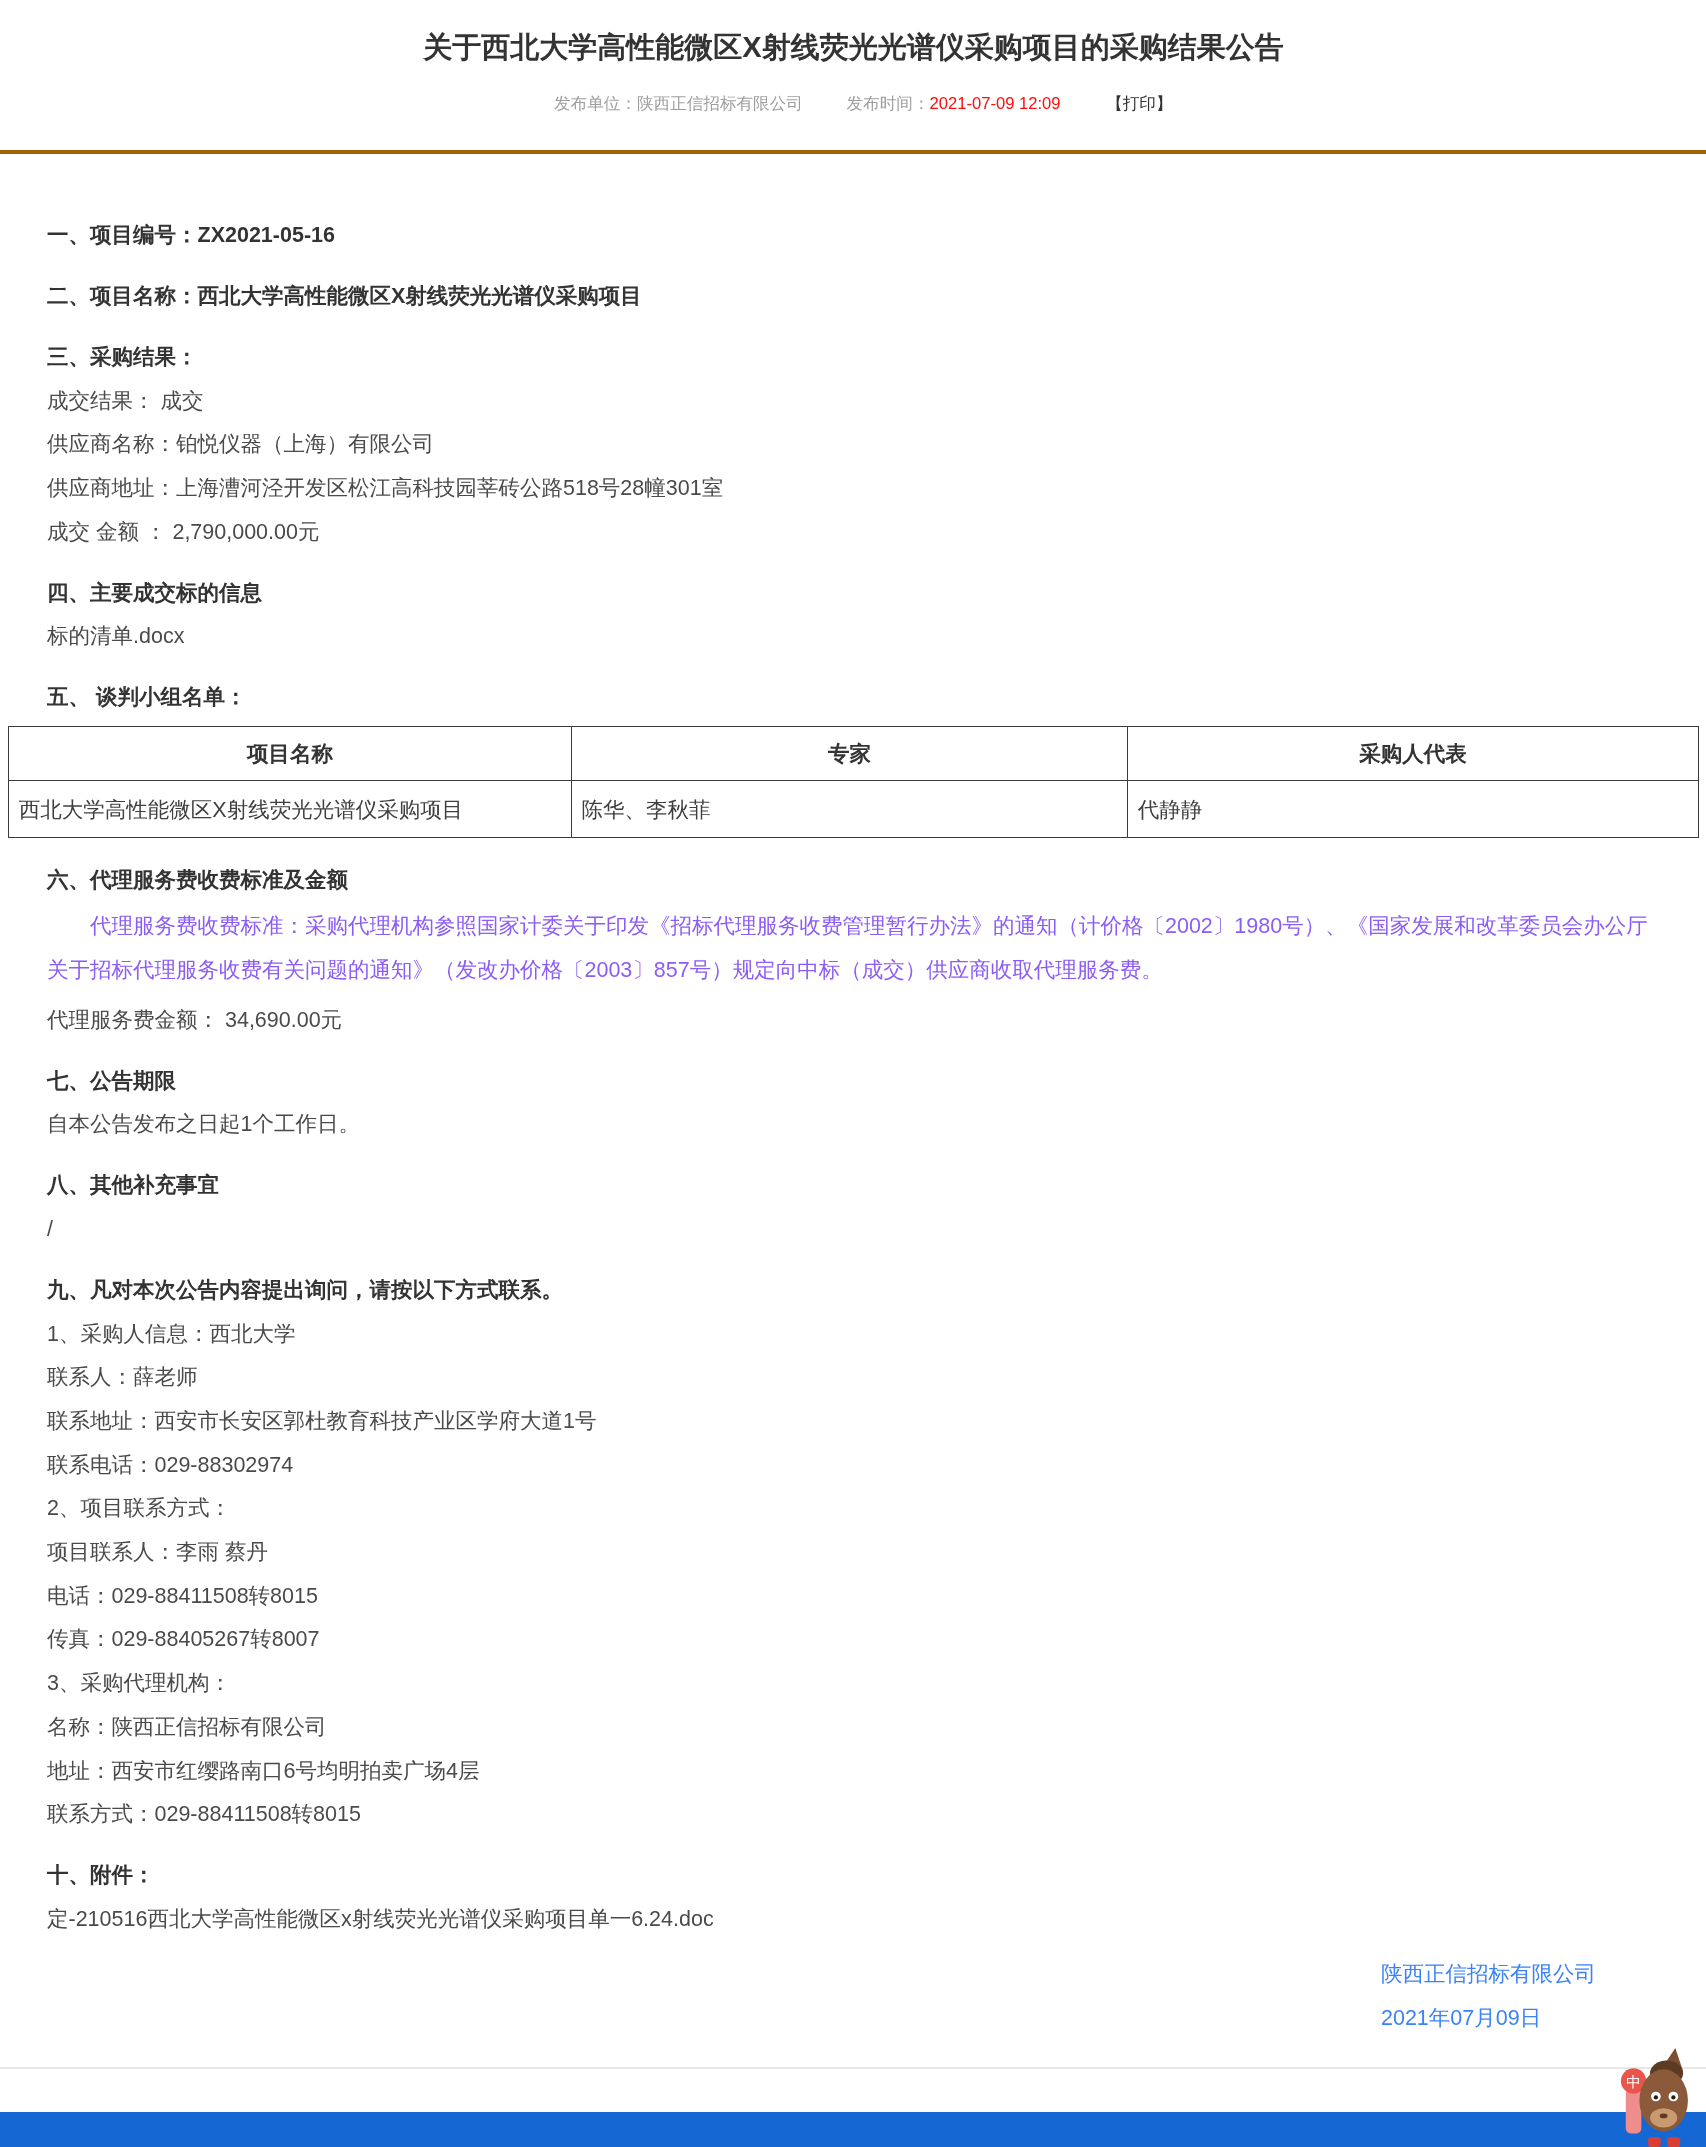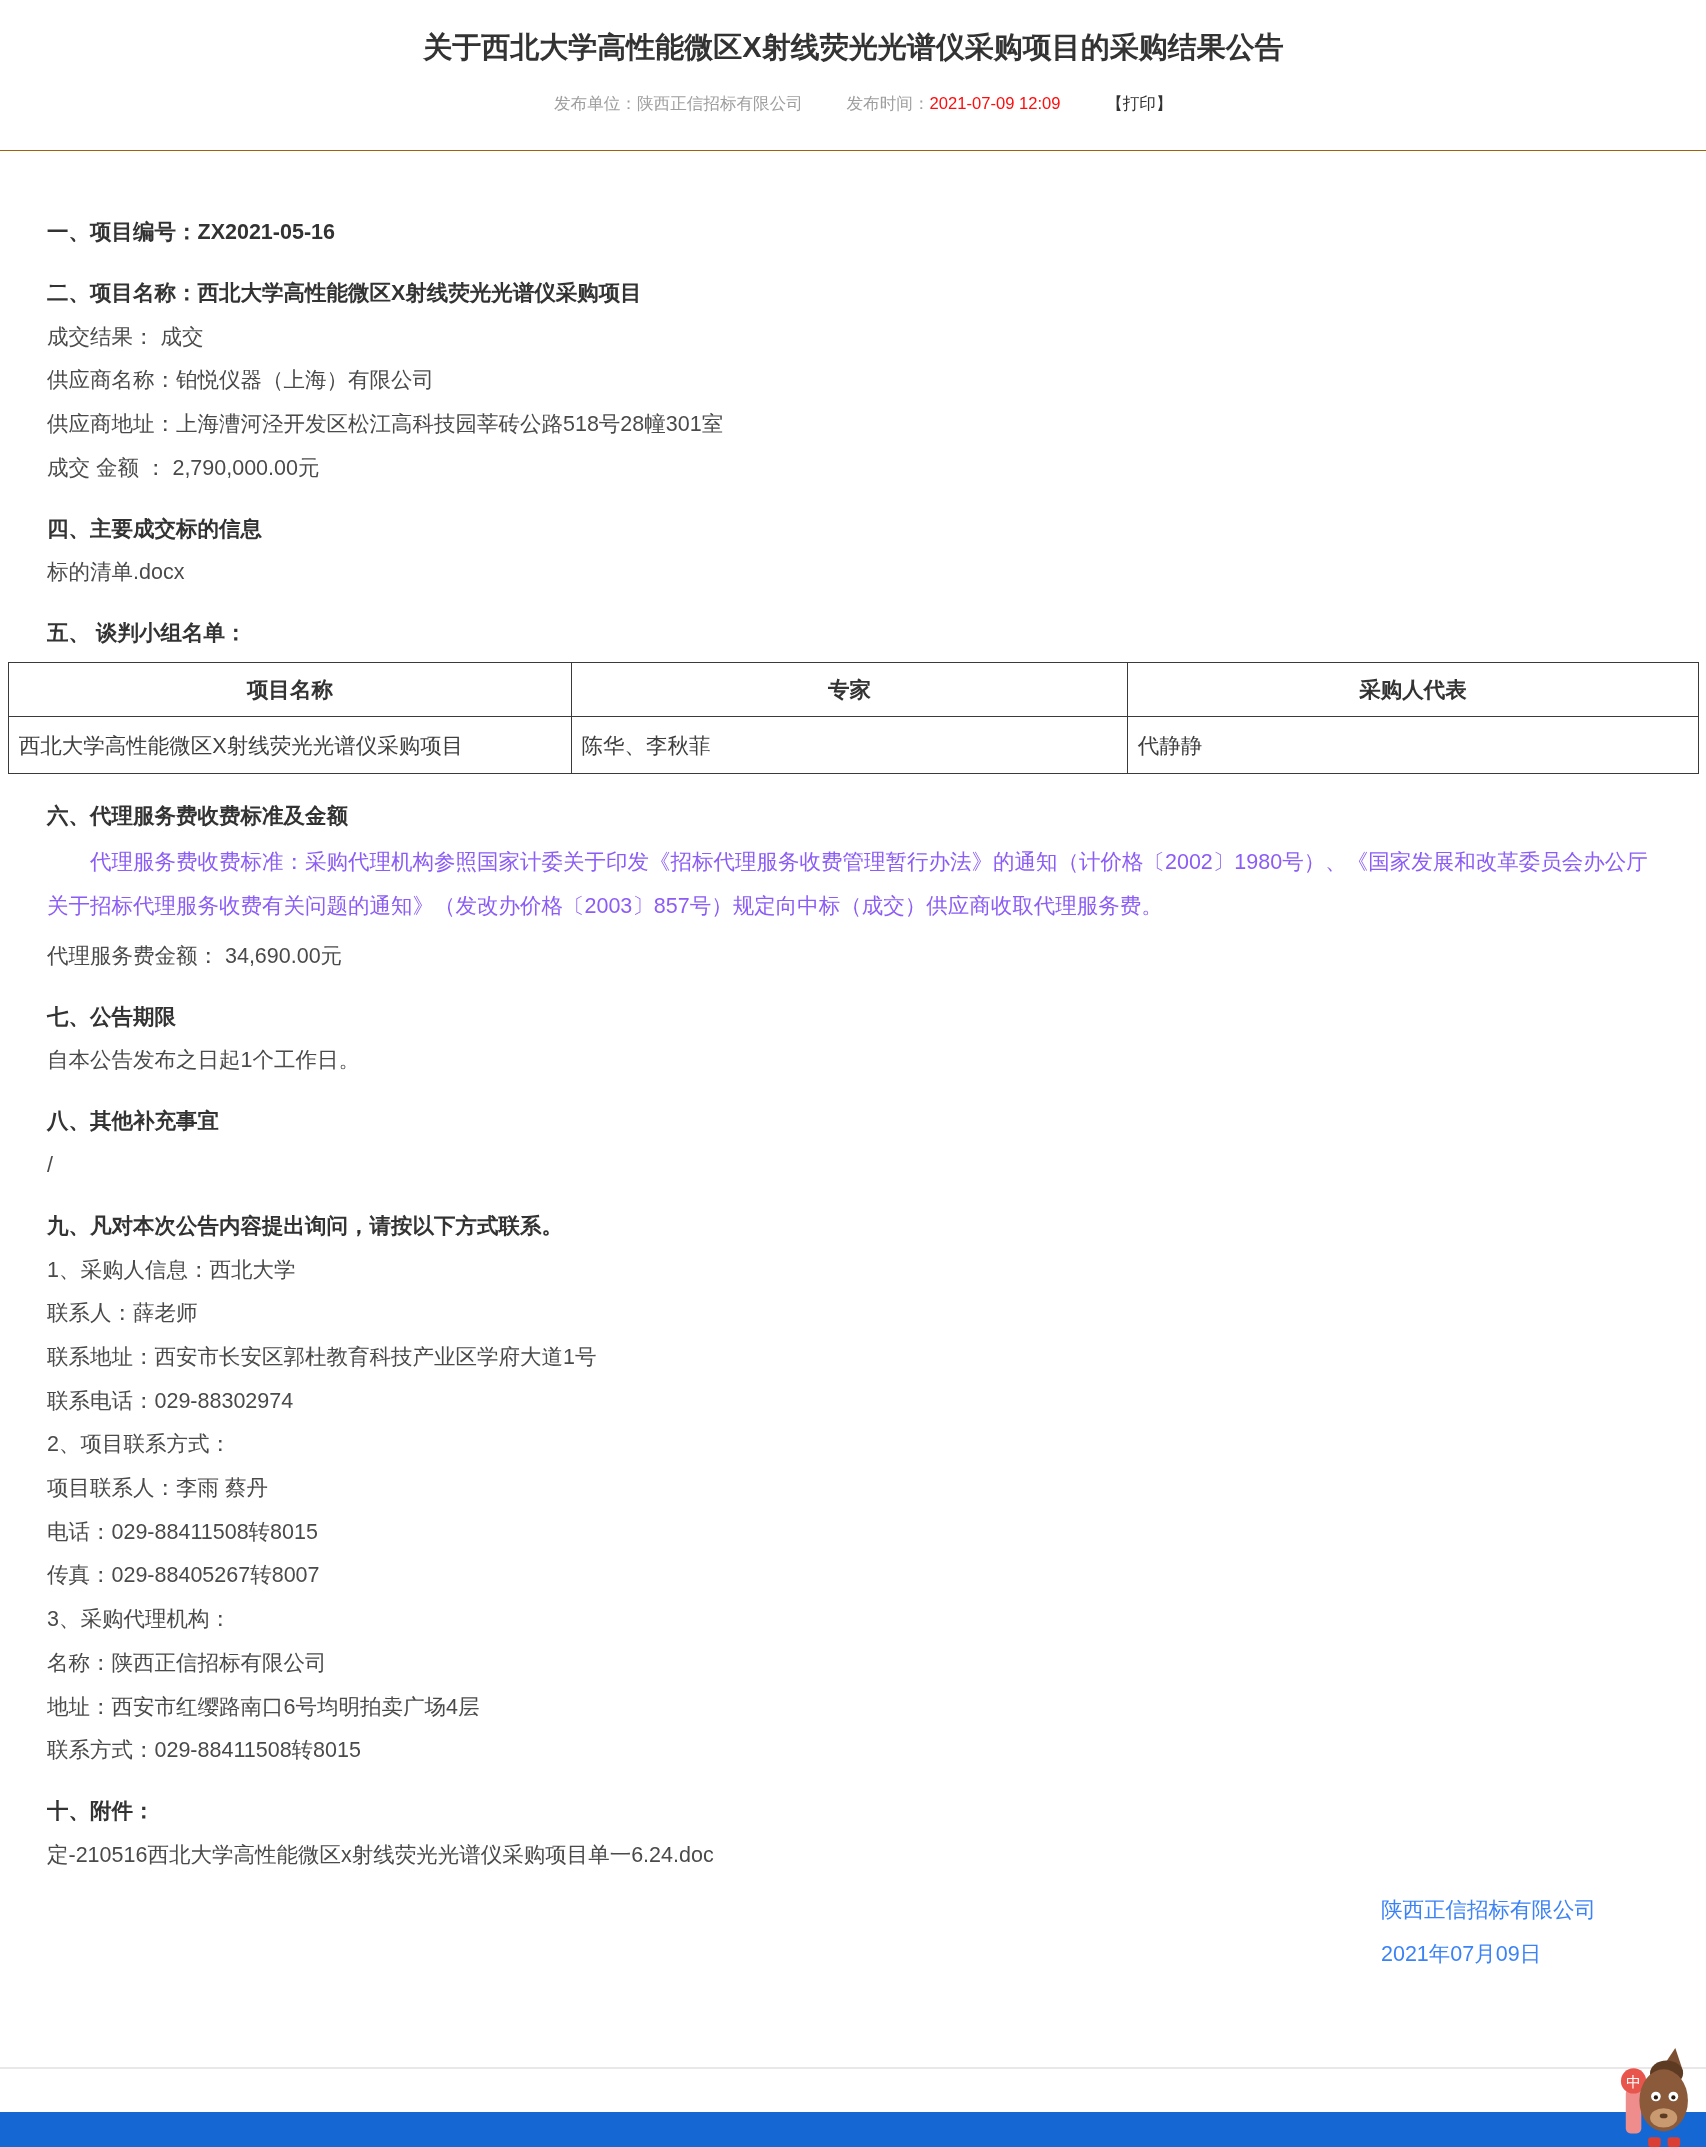--- a/index.html
+++ b/index.html
@@ -10,21 +10,21 @@
     background:#ffffff;
     font-family:"Liberation Sans","DejaVu Sans",sans-serif;
     color:#4a4a4a;
   }
   .page{min-height:2147px;position:relative;}
 
   
   .page-header{
     padding-top:27px;
     text-align:center;
-    border-bottom:1px solid #a16207;
+    border-bottom:4px solid #a16207;
     padding-bottom:35px;
   }
   .page-title{
     font-size:29px;
     line-height:41px;
     font-weight:bold;
     color:#333333;
     margin:0;
   }
   .pub-line{
@@ -135,20 +135,21 @@
       <span class="seg">发布单位：陕西正信招标有限公司</span>
       <span class="seg"><span>发布时间：</span><span class="pub-time">2021-07-09 12:09</span></span>
       <a class="print-btn">【打印】</a>
     </div>
   </div>
 
   <div class="main">
 
     <h2 class="sec first">一、项目编号：ZX2021-05-16</h2>
     <h2 class="sec">二、项目名称：西北大学高性能微区X射线荧光光谱仪采购项目</h2>
+    <h2 class="sec">三、采购结果：</h2>
     <p class="line">成交结果： 成交</p>
     <p class="line">供应商名称：铂悦仪器（上海）有限公司</p>
     <p class="line">供应商地址：上海漕河泾开发区松江高科技园莘砖公路518号28幢301室</p>
     <p class="line">成交 金额 ： 2,790,000.00元</p>
 
     <h2 class="sec">四、主要成交标的信息</h2>
     <p class="line"><a class="doc-link">标的清单.docx</a></p>
 
     <h2 class="sec">五、 谈判小组名单：</h2>
 

